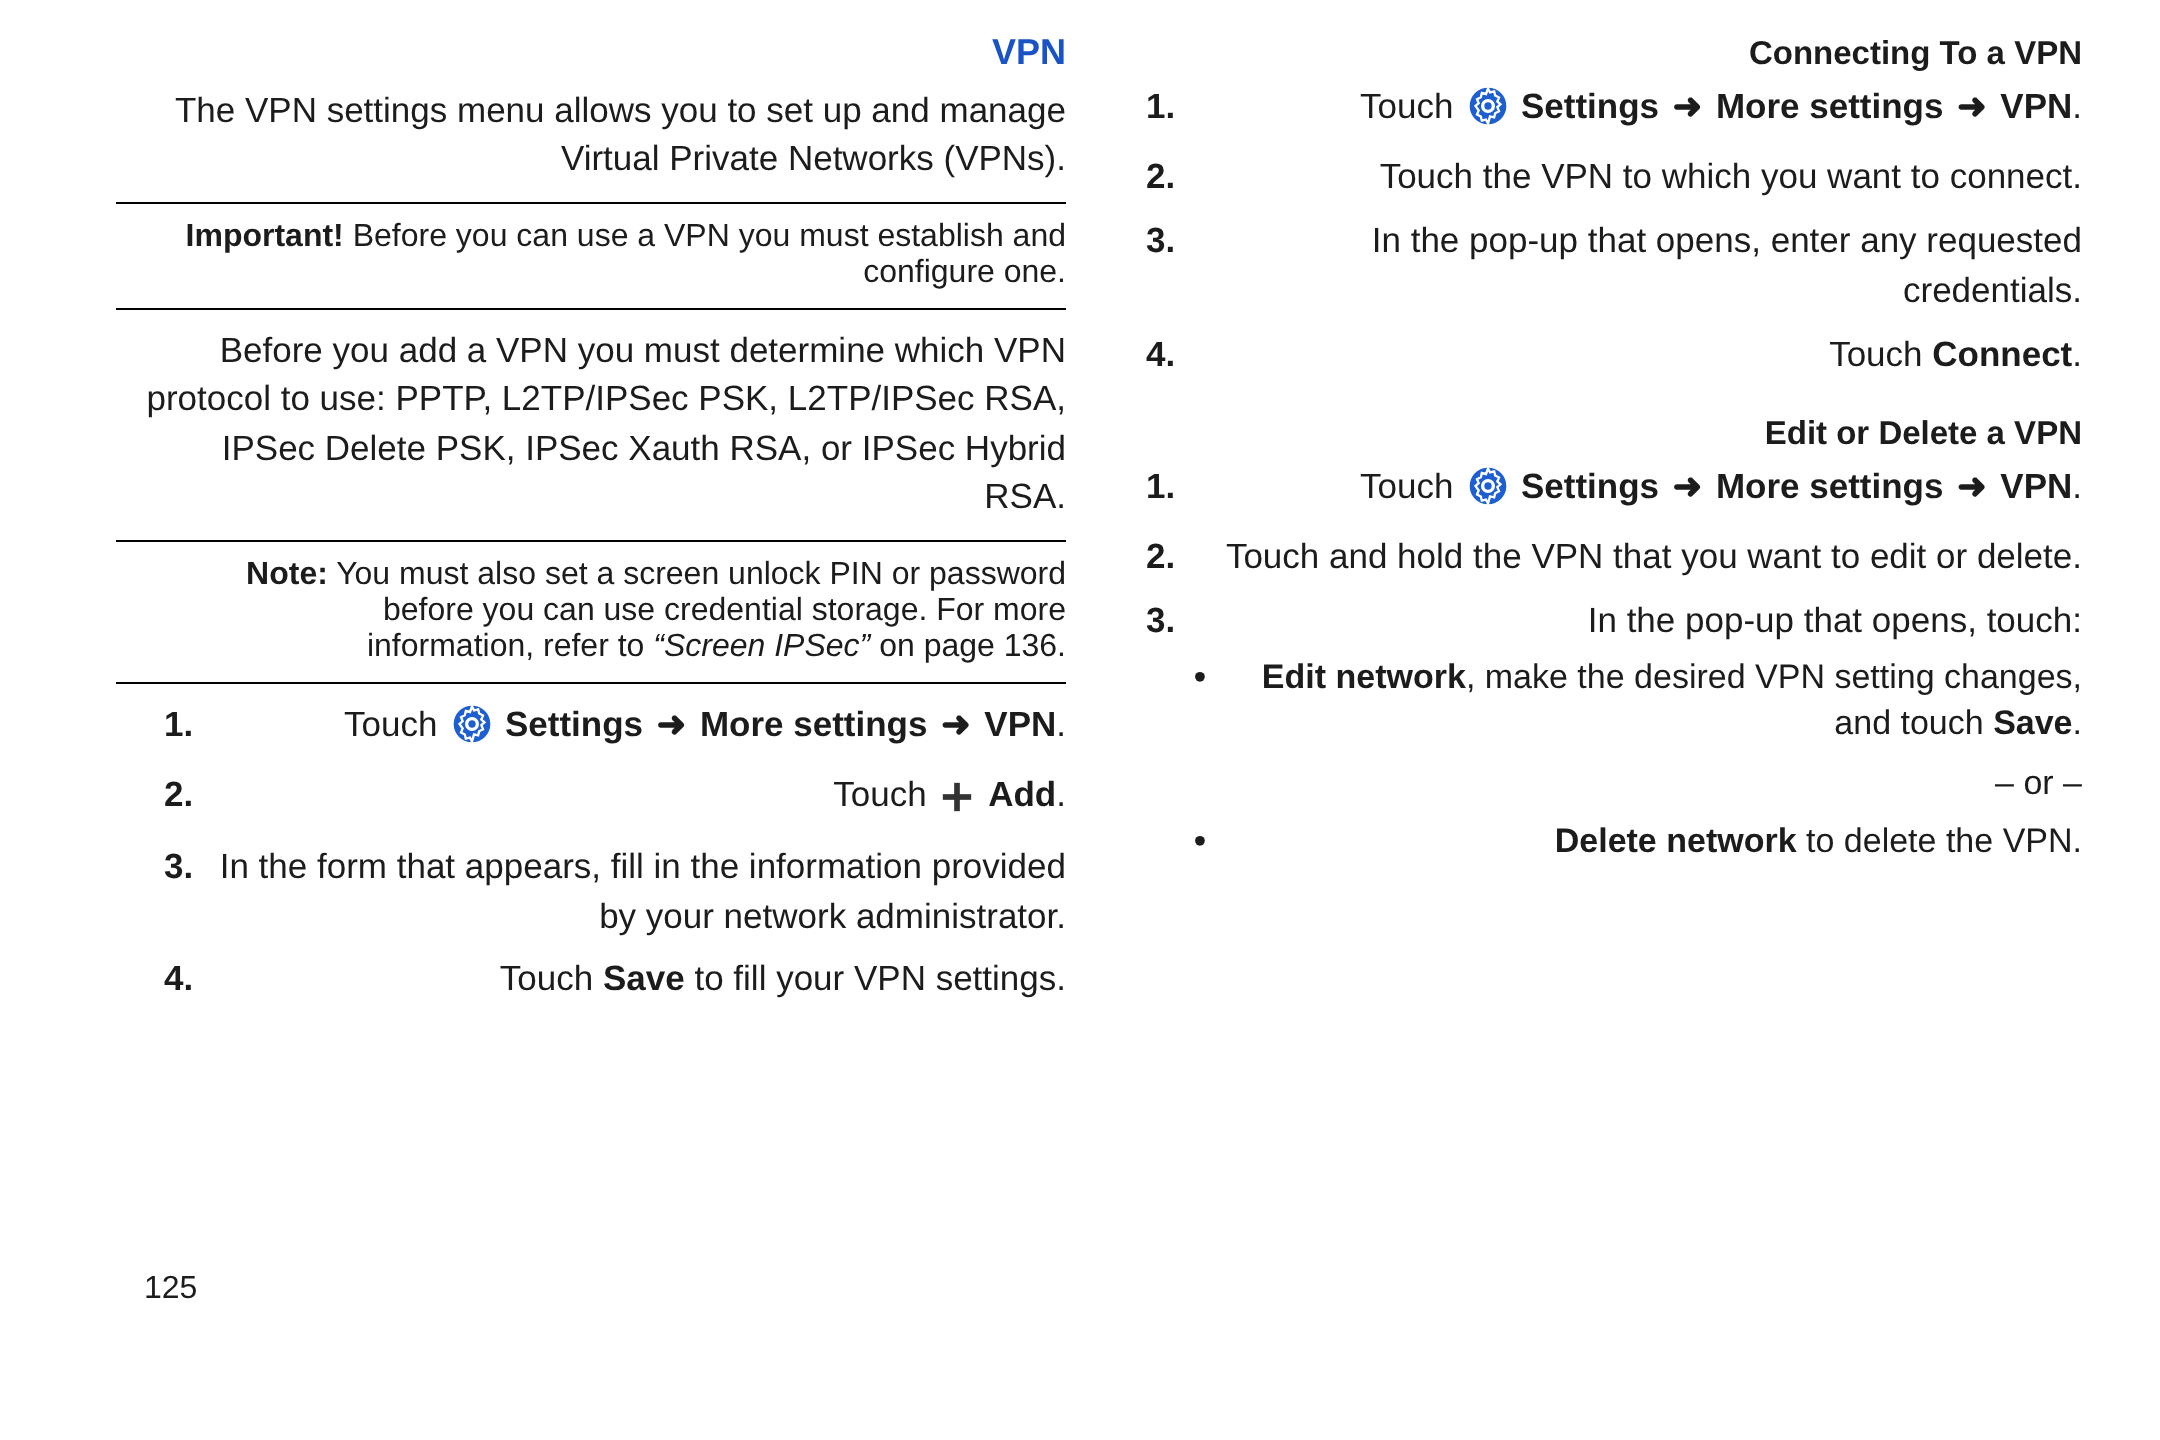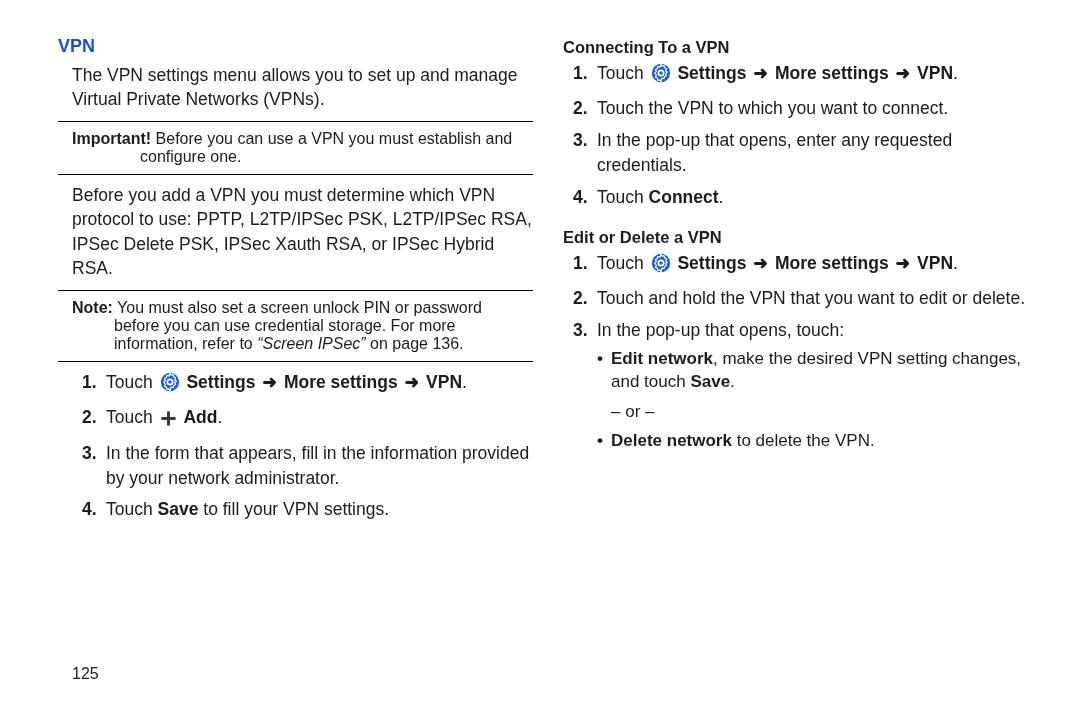--- a/index.html
+++ b/index.html
@@ -6,22 +6,23 @@
     margin: 0;
     padding: 0;
     background: #fff;
     font-family: Arial, Helvetica, sans-serif;
     color: #1c1c1c;
     width: 1080px;
     height: 720px;
   }
   .page {
     display: flex;
-    padding: 36px 28px 20px 58px;
+    padding: 16px 28px 20px 58px;
     gap: 16px;
+    text-align: right;
   }
   .col {
     width: 475px;
   }
   .col-right {
     width: 492px;
   }
   h2.section-title {
     color: #1a53c6;
     font-size: 18px;
@@ -113,21 +114,21 @@
   .gear-icon, .plus-icon {
     display: inline-block;
     vertical-align: -4px;
     margin: 0 2px;
   }
   .gear-icon svg { width: 20px; height: 20px; }
   .plus-icon svg { width: 17px; height: 17px; }
   .pagenum {
     position: absolute;
     left: 72px;
-    top: 665px;
+    top: 636px;
     font-size: 16px;
   }
 </style>
 </head>
 <body>
 
 <div class="page">
 
   <div class="col">
     <h2 class="section-title">VPN</h2>

